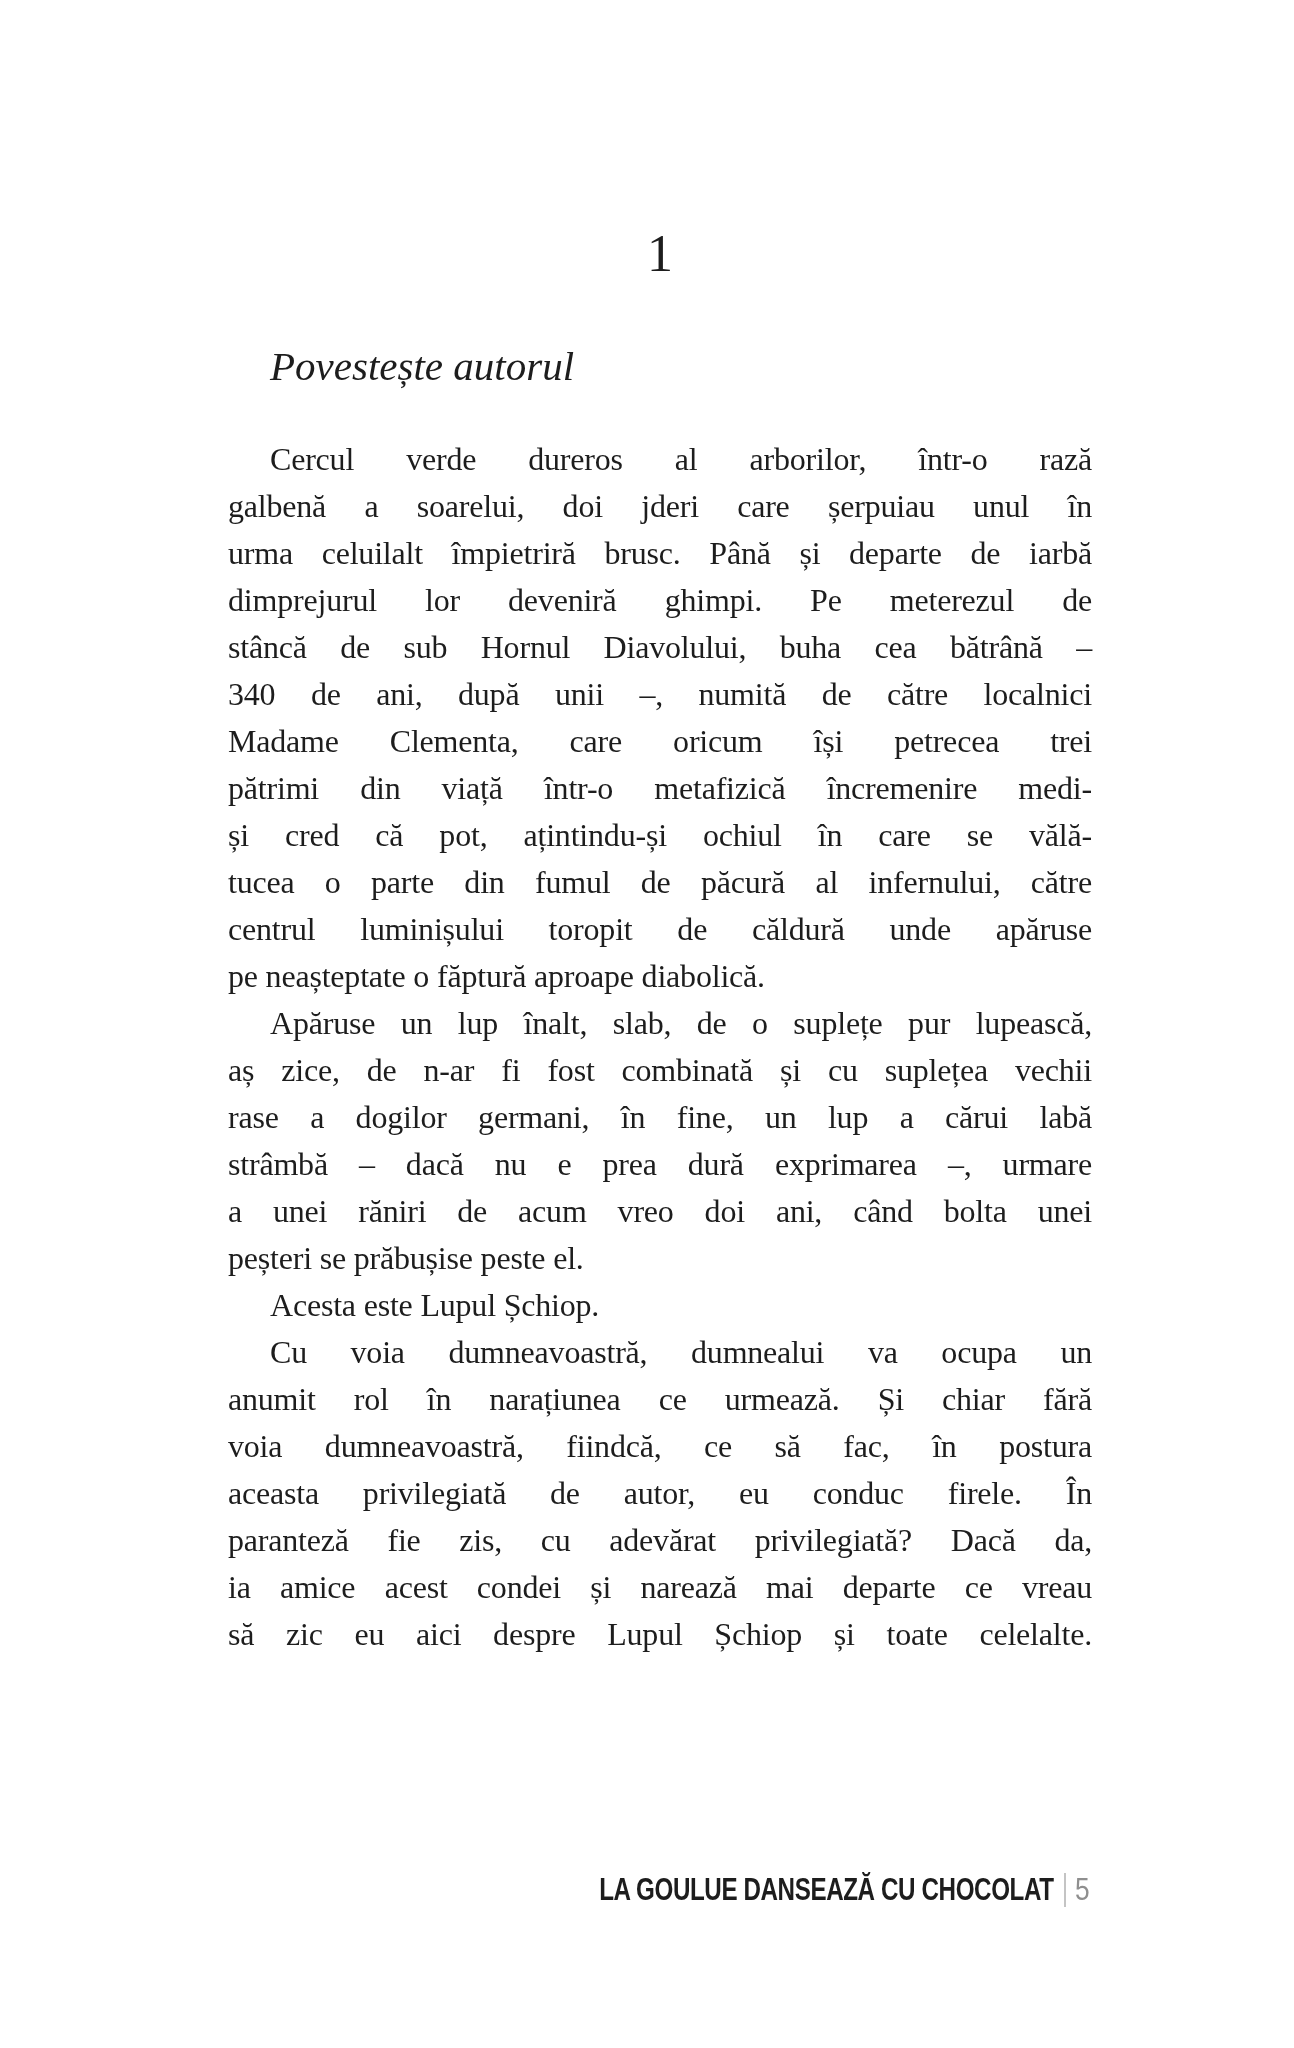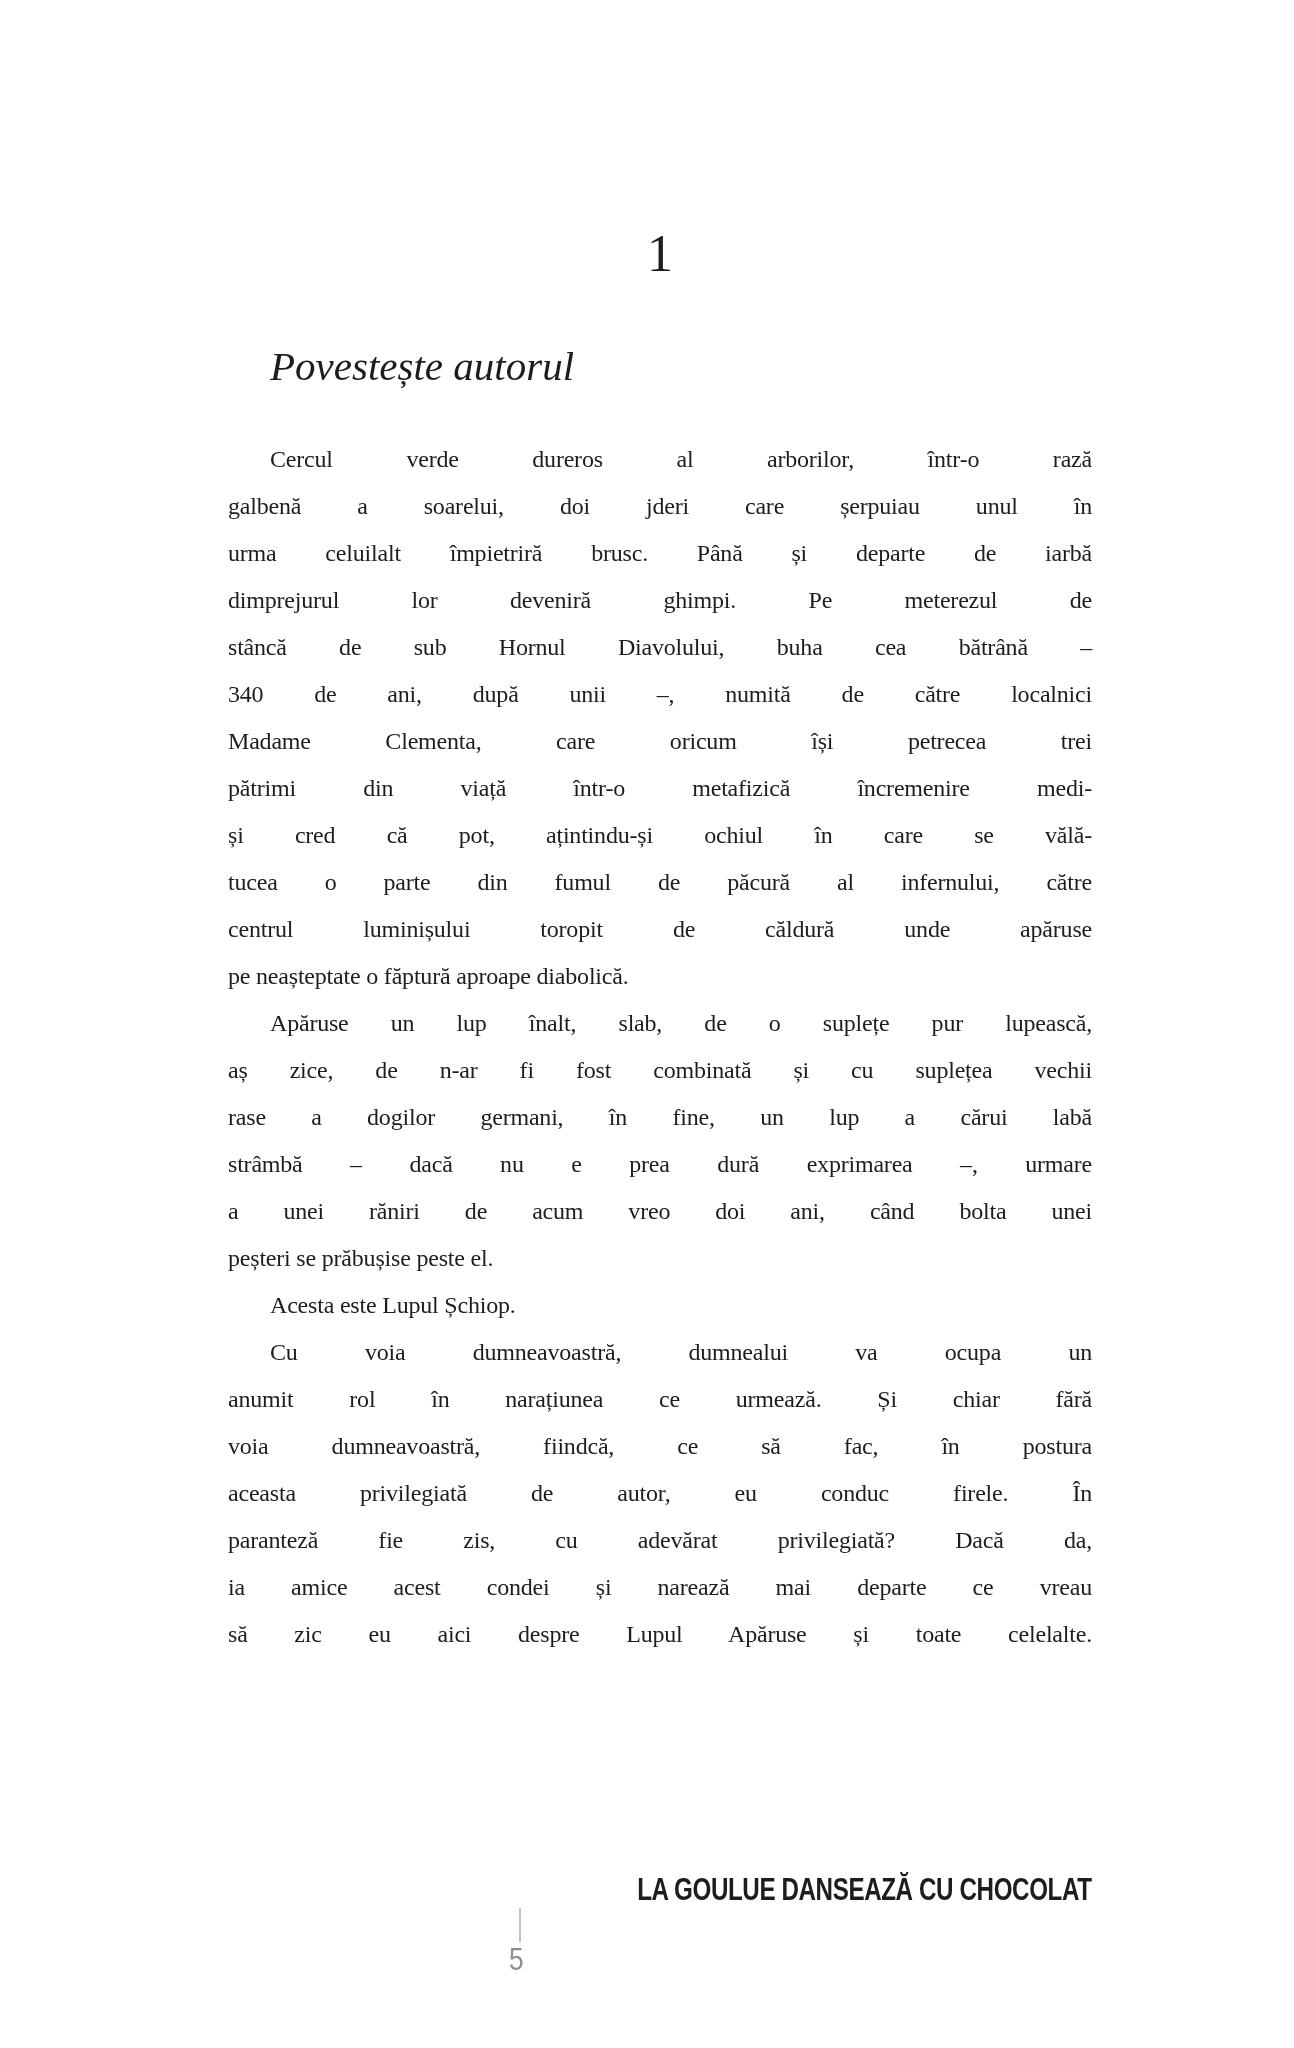--- a/index.html
+++ b/index.html
@@ -28,42 +28,42 @@
   .section-heading{
     position:absolute;
     top:344px;left:270px;
     font-style:italic;
     font-size:41px;line-height:1.1;
     color:var(--ink);
   }
   .body-text{
     position:absolute;
     top:436px;left:228px;width:864px;
-    font-size:24px;
+    font-size:32px;
   }
   .body-text .line{
     height:47px;line-height:47px;
     text-align:justify;
     text-align-last:justify;
     white-space:nowrap;
     letter-spacing:-0.2px;
   }
   .body-text .line.left{
     text-align:right;
     text-align-last:left;
   }
   .body-text .line.indent{
     padding-left:42px;
   }
   .footer{
     position:absolute;
     top:1872px;right:202px;
     display:flex;
+    align-items:center;
     font-family:"Liberation Sans", sans-serif;
-    flex-direction:column;
   }
   .footer-title{
     display:inline-block;
     font-weight:700;
     font-size:31px;
     letter-spacing:-0.5px;
     transform:scaleX(0.78);
     transform-origin:right center;
     color:var(--ink);
     white-space:nowrap;
@@ -111,21 +111,21 @@
       <div class="line">strâmbă – dacă nu e prea dură exprimarea –, urmare</div>
       <div class="line">a unei răniri de acum vreo doi ani, când bolta unei</div>
       <div class="line left">peșteri se prăbușise peste el.</div>
       <div class="line indent left">Acesta este Lupul Șchiop.</div>
       <div class="line indent">Cu voia dumneavoastră, dumnealui va ocupa un</div>
       <div class="line">anumit rol în narațiunea ce urmează. Și chiar fără</div>
       <div class="line">voia dumneavoastră, fiindcă, ce să fac, în postura</div>
       <div class="line">aceasta privilegiată de autor, eu conduc firele. În</div>
       <div class="line">paranteză fie zis, cu adevărat privilegiată? Dacă da,</div>
       <div class="line">ia amice acest condei și narează mai departe ce vreau</div>
-      <div class="line">să zic eu aici despre Lupul Apăruse și toate celelalte.</div>
+      <div class="line">să zic eu aici despre Lupul Șchiop și toate celelalte.</div>
     </div>
 
   <div class="footer">
     <span class="footer-title">LA GOULUE DANSEAZĂ CU CHOCOLAT</span>
     <span class="footer-sep"></span>
     <span class="footer-page">5</span>
   </div>
 
 </div>
 

